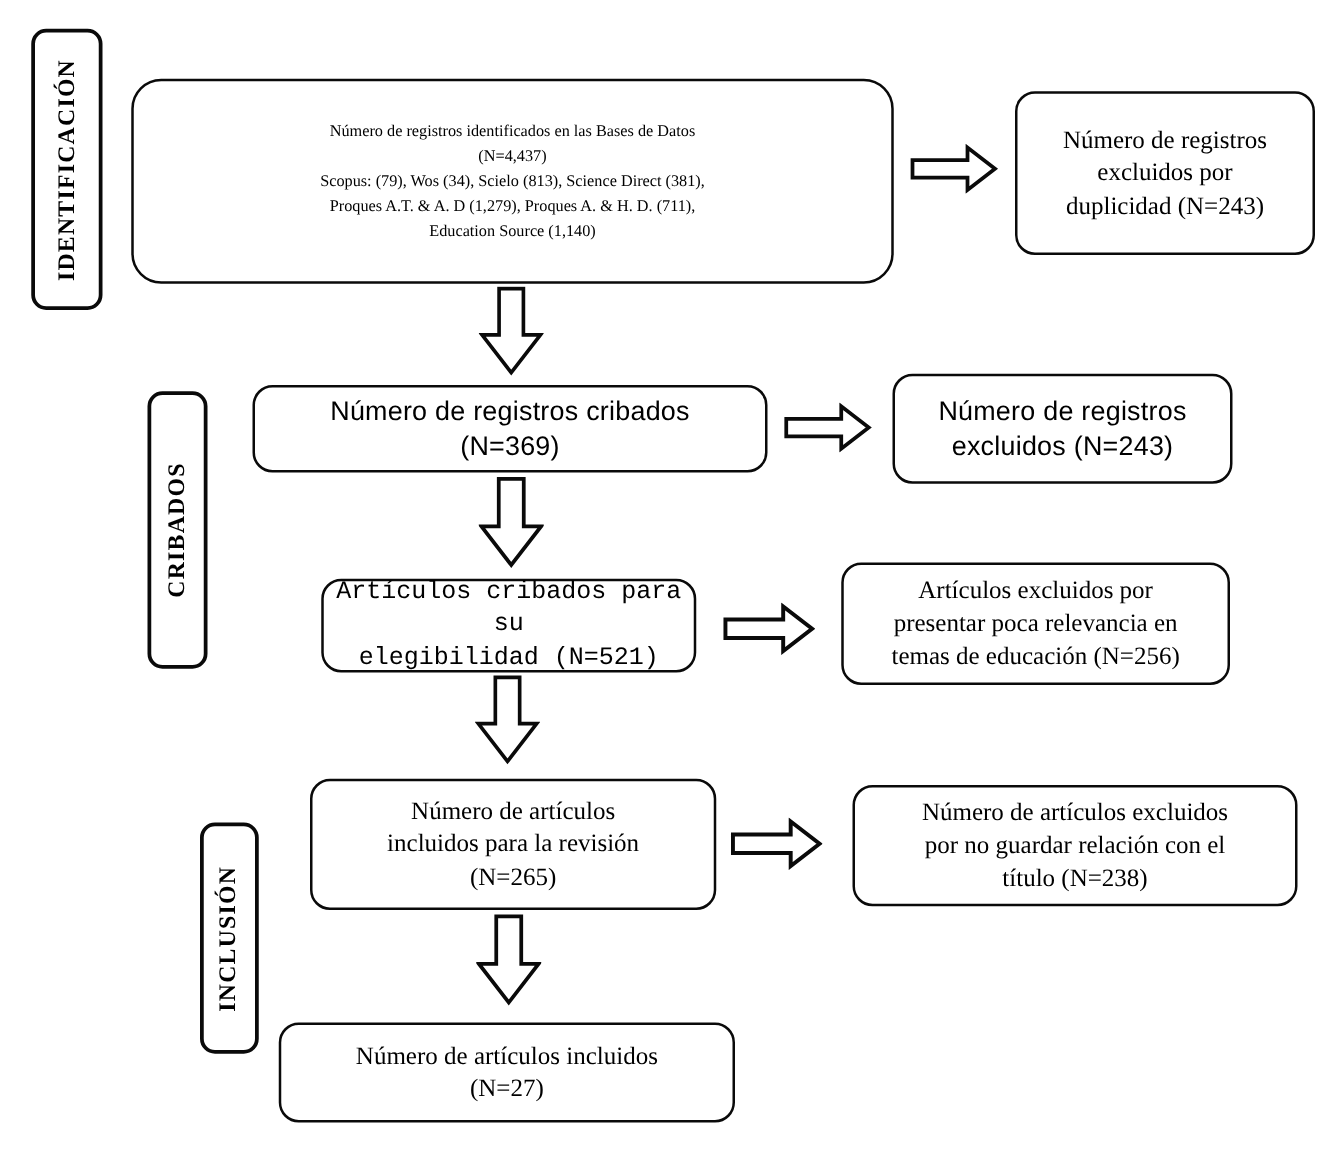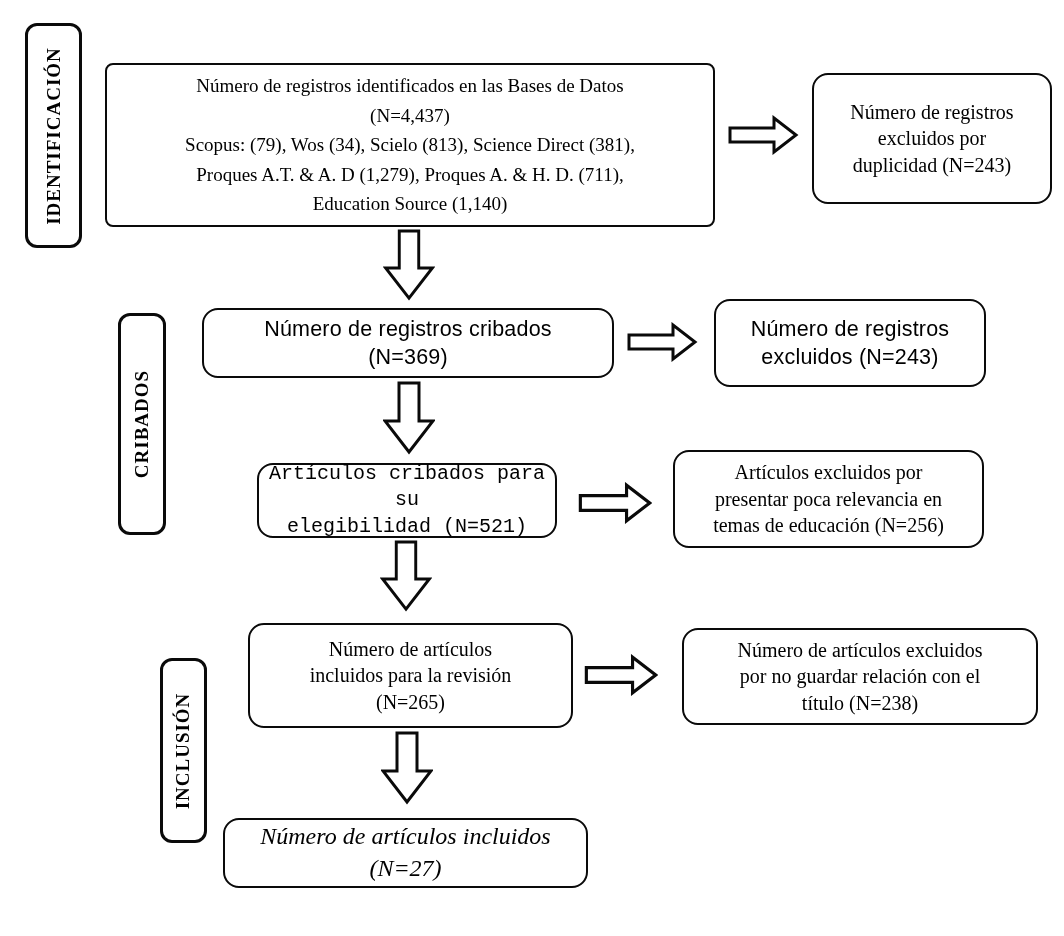--- a/index.html
+++ b/index.html
@@ -28,23 +28,23 @@
   .serif {
     font-family: "Liberation Serif", "DejaVu Serif", serif;
     font-size: 19.5px;
   }
   .sans {
     font-family: "Liberation Sans", "DejaVu Sans", sans-serif;
     font-size: 21.5px;
     letter-spacing: 0.2px;
   }
   .main-box-1 {
-    border-radius: 8px;
+    border-radius: 24px;
     line-height: 1.55;
-    font-size: 19px;
+    font-size: 13px;
     padding: 6px 14px;
   }
   .center-lines { text-align: center; white-space: pre-line; width: 100%; }
   .detail-lines { text-align: center; white-space: pre-line; width: 100%; }
   .stage-label {
     position: absolute;
     border: 3px solid #0a0a0a;
     border-radius: 12px;
     background: #ffffff;
     display: flex;
@@ -158,18 +158,18 @@
   <div class="box serif" style="left:682px; top:628px; width:356px; height:97px; font-size:20px;">
     <div>Número de artículos excluidos
 por no guardar relación con el
 título (N=238)</div>
   </div>
 
   <svg class="arrow" style="left:381px; top:730px; width:52px; height:76px;" viewBox="0 0 52 74">
     <path d="M16 2 H36 V40 H50 L26 71 L2 40 H16 Z"></path>
   </svg>
 
-  <div class="box serif" style="left:223px; top:818px; width:365px; height:70px; font-size:24px;font-style:italic;">
+  <div class="box serif" style="left:223px; top:818px; width:365px; height:80px; font-size:20px;">
     <div>Número de artículos incluidos
 (N=27)</div>
   </div>
 
 </div>
 
 </body></html>

